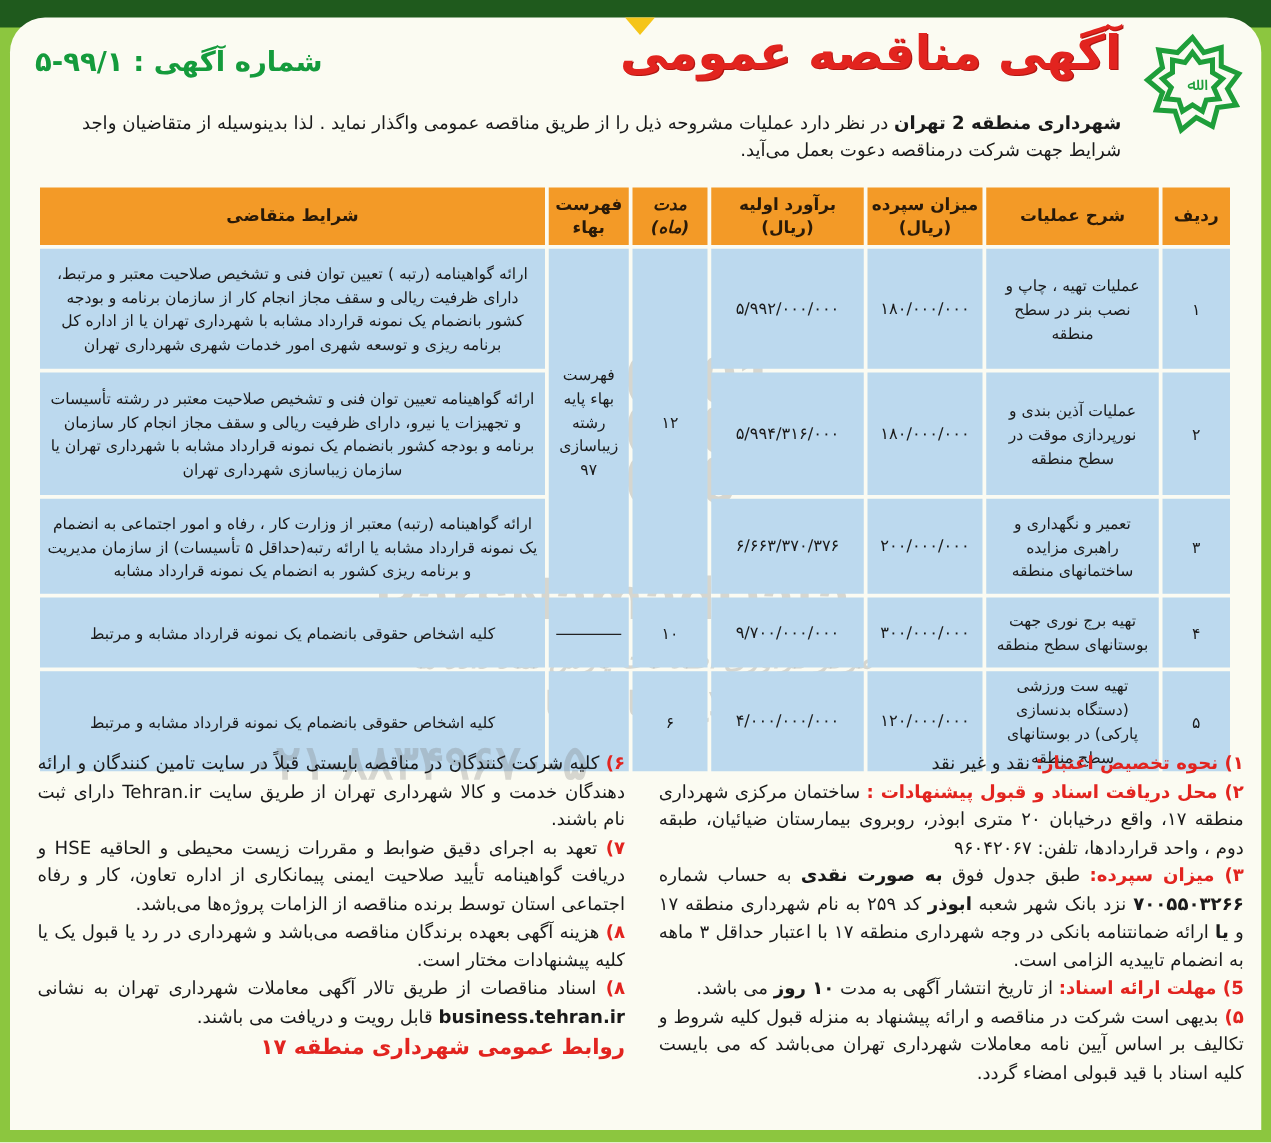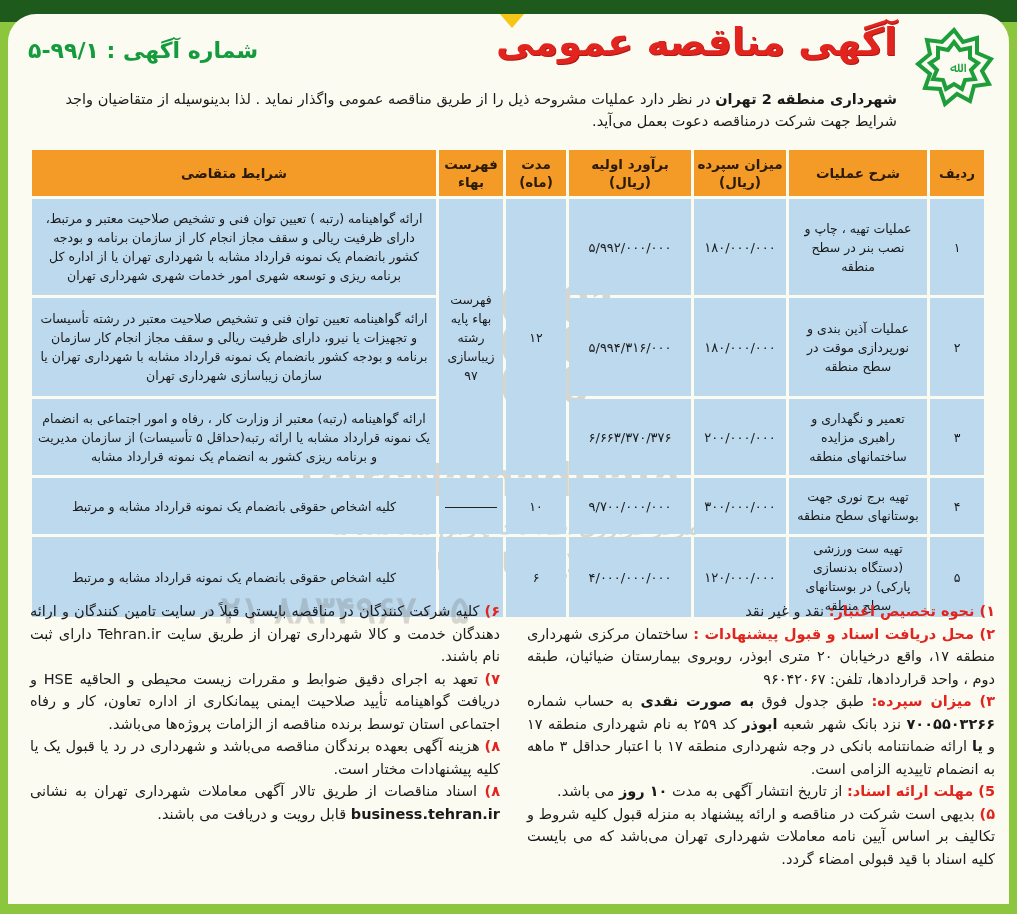--- a/index.html
+++ b/index.html
@@ -56,21 +56,21 @@
     height: 46px; text-align: center; vertical-align: middle; line-height: 18px;
   }
   table.tender td {
     background: #bcd9ee; text-align: center; vertical-align: middle; line-height: 19px;
     padding: 2px 6px;
   }
   .c-idx { width: 54px; }
   .c-desc { width: 138px; }
   .c-dep { width: 92px; }
   .c-est { width: 122px; }
-  .c-dur { width: 60px; }
+  .c-dur { width: 60px; font-style: italic; }
   .c-price { width: 60px; }
   .num { direction: ltr; unicode-bidi: embed; font-size: 13px; letter-spacing: 0.3px; }
   .dash { display: inline-block; width: 52px; border-bottom: 1.5px solid #222; vertical-align: middle; }
 
   
   .wm {
     position: absolute; color: rgba(120,120,120,0.28); font-weight: bold; pointer-events: none;
     font-family: "Liberation Sans", sans-serif;
   }
   .wm-parsnamad { left: 300px; top: 452px; font-size: 48px; letter-spacing: 1px; direction: ltr; }
@@ -190,13 +190,14 @@
   <p><span class="red">۳) میزان سپرده:</span><span> طبق جدول فوق </span><span class="b">به صورت نقدی</span><span> به حساب شماره </span><span class="b">۷۰۰۵۵۰۳۲۶۶</span><span> نزد بانک شهر شعبه </span><span class="b">ابوذر</span><span> کد ۲۵۹ به نام شهرداری منطقه ۱۷ و </span><span class="b">یا</span><span> ارائه ضمانتنامه بانکی در وجه شهرداری منطقه ۱۷ با اعتبار حداقل ۳ ماهه به انضمام تاییدیه الزامی است.</span></p>
   <p><span class="red">5) مهلت ارائه اسناد:</span><span> از تاریخ انتشار آگهی به مدت </span><span class="b">۱۰ روز</span><span> می باشد.</span></p>
   <p><span class="red">۵)</span><span> بدیهی است شرکت در مناقصه و ارائه پیشنهاد به منزله قبول کلیه شروط و تکالیف بر اساس آیین نامه معاملات شهرداری تهران می‌باشد که می بایست کلیه اسناد با قید قبولی امضاء گردد.</span></p>
 </div>
 
 <div class="notes notes-left">
   <p><span class="red">۶)</span><span> کلیه شرکت کنندگان در مناقصه بایستی قبلاً در سایت تامین کنندگان و ارائه دهندگان خدمت و کالا شهرداری تهران از طریق سایت Tehran.ir دارای ثبت نام باشند.</span></p>
   <p><span class="red">۷)</span><span> تعهد به اجرای دقیق ضوابط و مقررات زیست محیطی و الحاقیه HSE و دریافت گواهینامه تأیید صلاحیت ایمنی پیمانکاری از اداره تعاون، کار و رفاه اجتماعی استان توسط برنده مناقصه از الزامات پروژه‌ها می‌باشد.</span></p>
   <p><span class="red">۸)</span><span> هزینه آگهی بعهده برندگان مناقصه می‌باشد و شهرداری در رد یا قبول یک یا کلیه پیشنهادات مختار است.</span></p>
   <p><span class="red">۸)</span><span> اسناد مناقصات از طریق تالار آگهی معاملات شهرداری تهران به نشانی </span><span class="b ltr">business.tehran.ir</span><span> قابل رویت و دریافت می باشند.</span></p>
+  <div class="signature">روابط عمومی شهرداری منطقه ۱۷</div>
 </div>
 
 </body></html>

